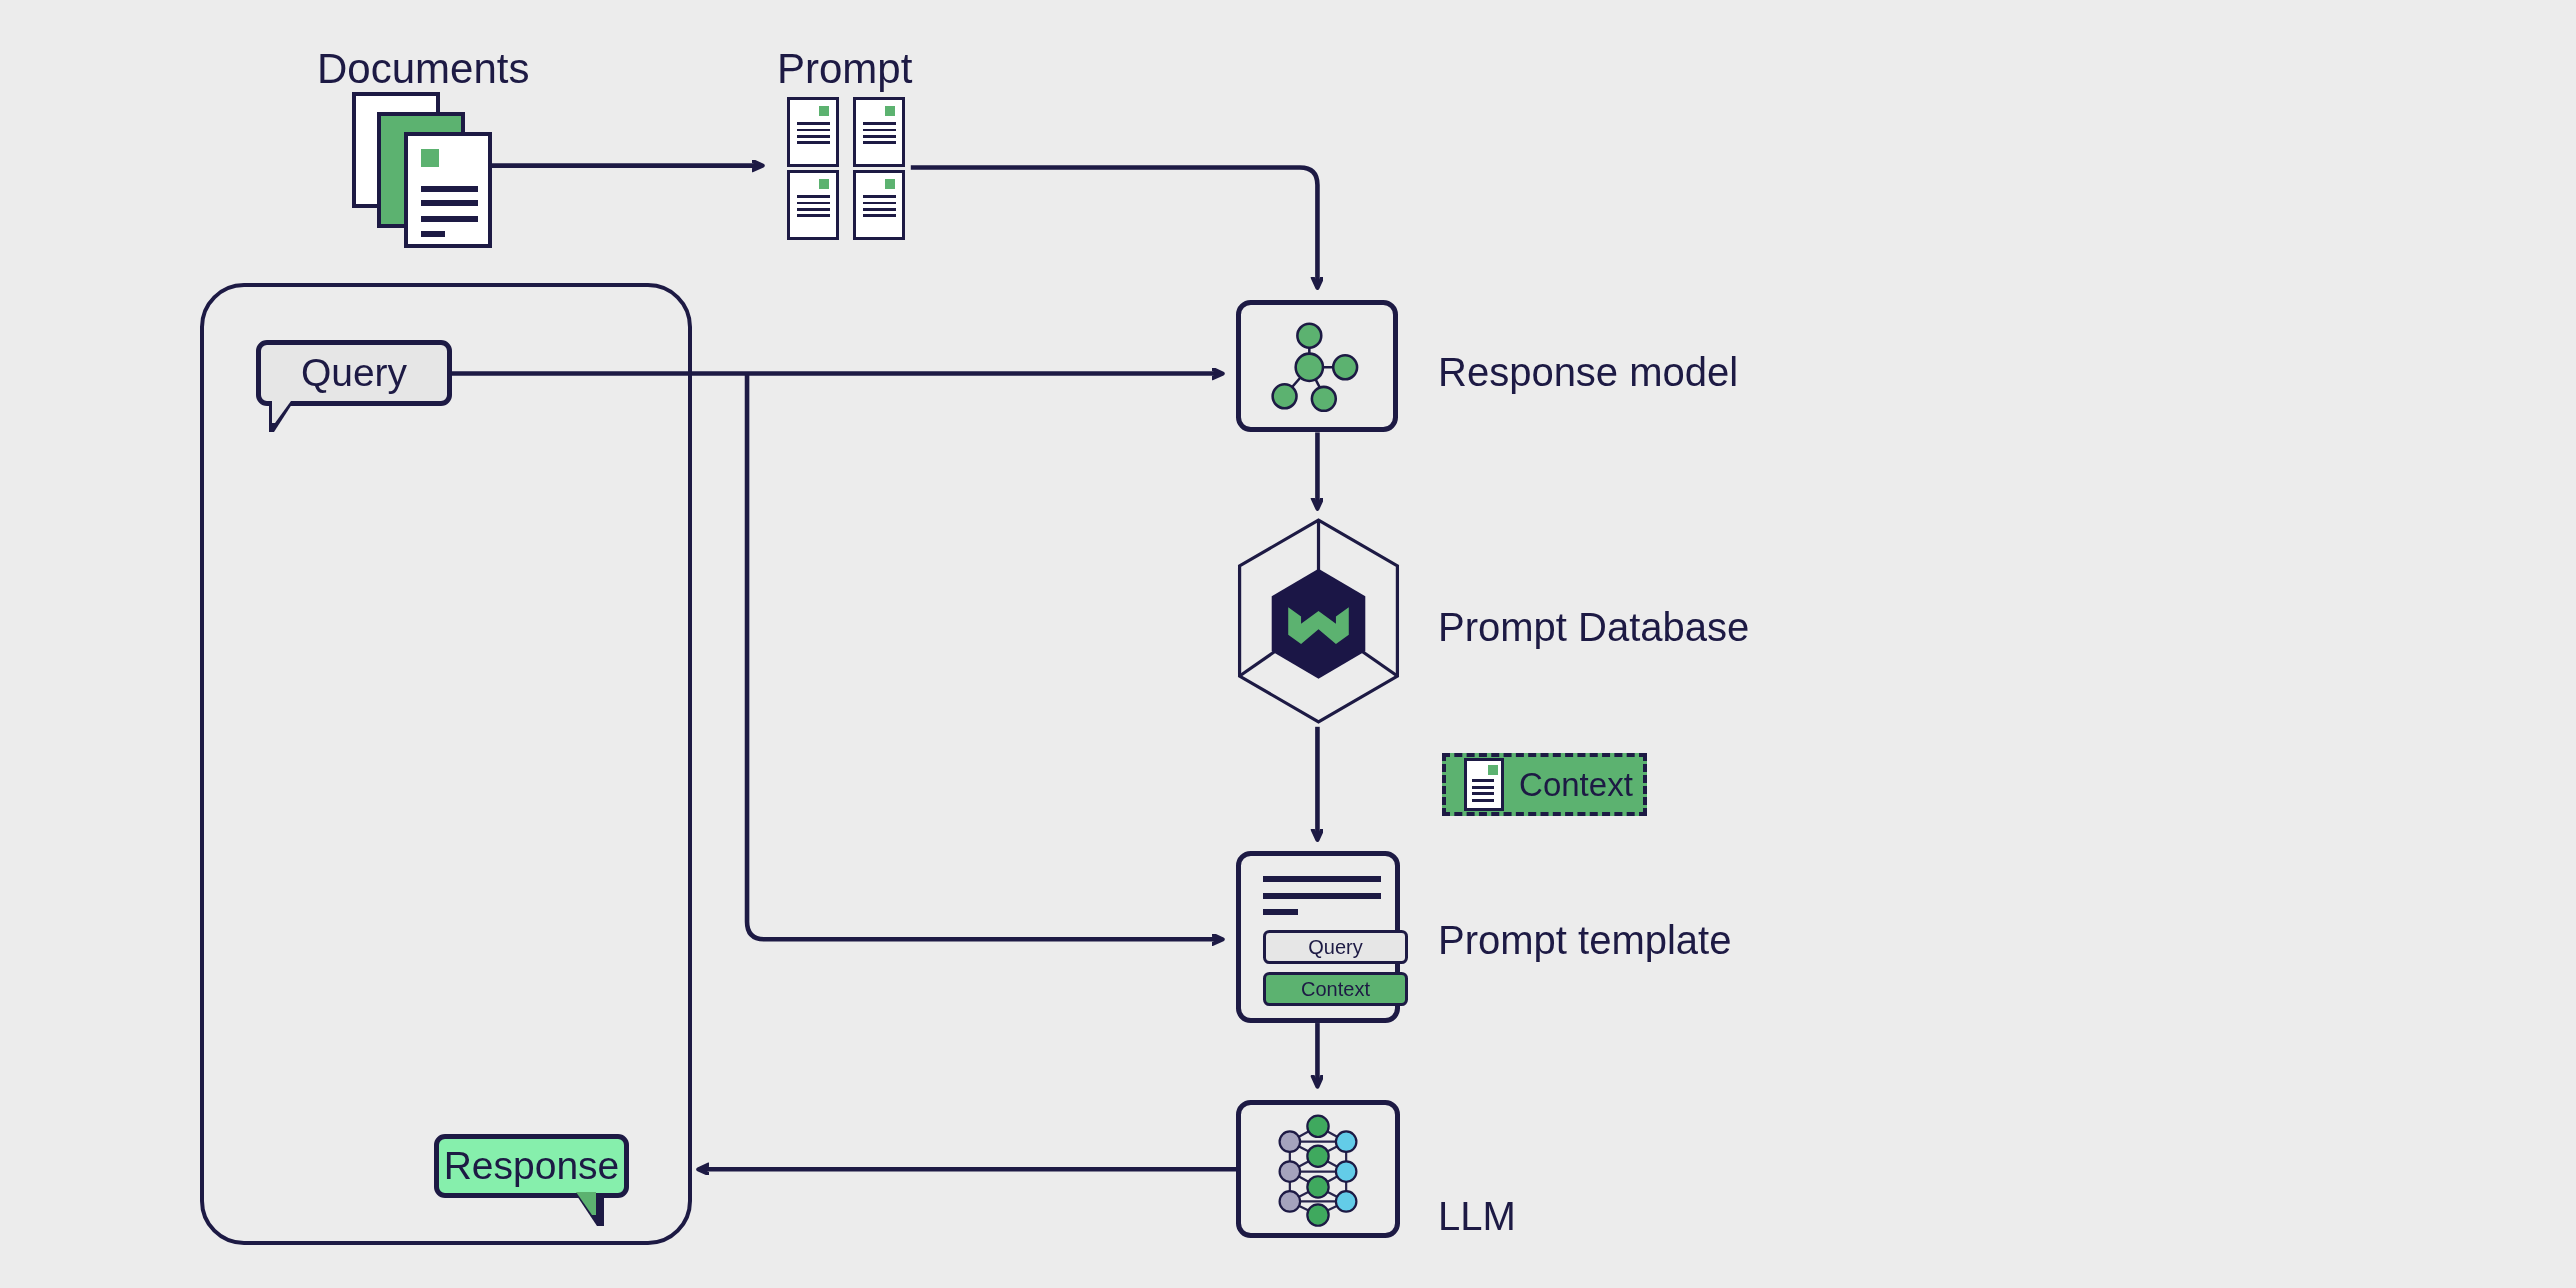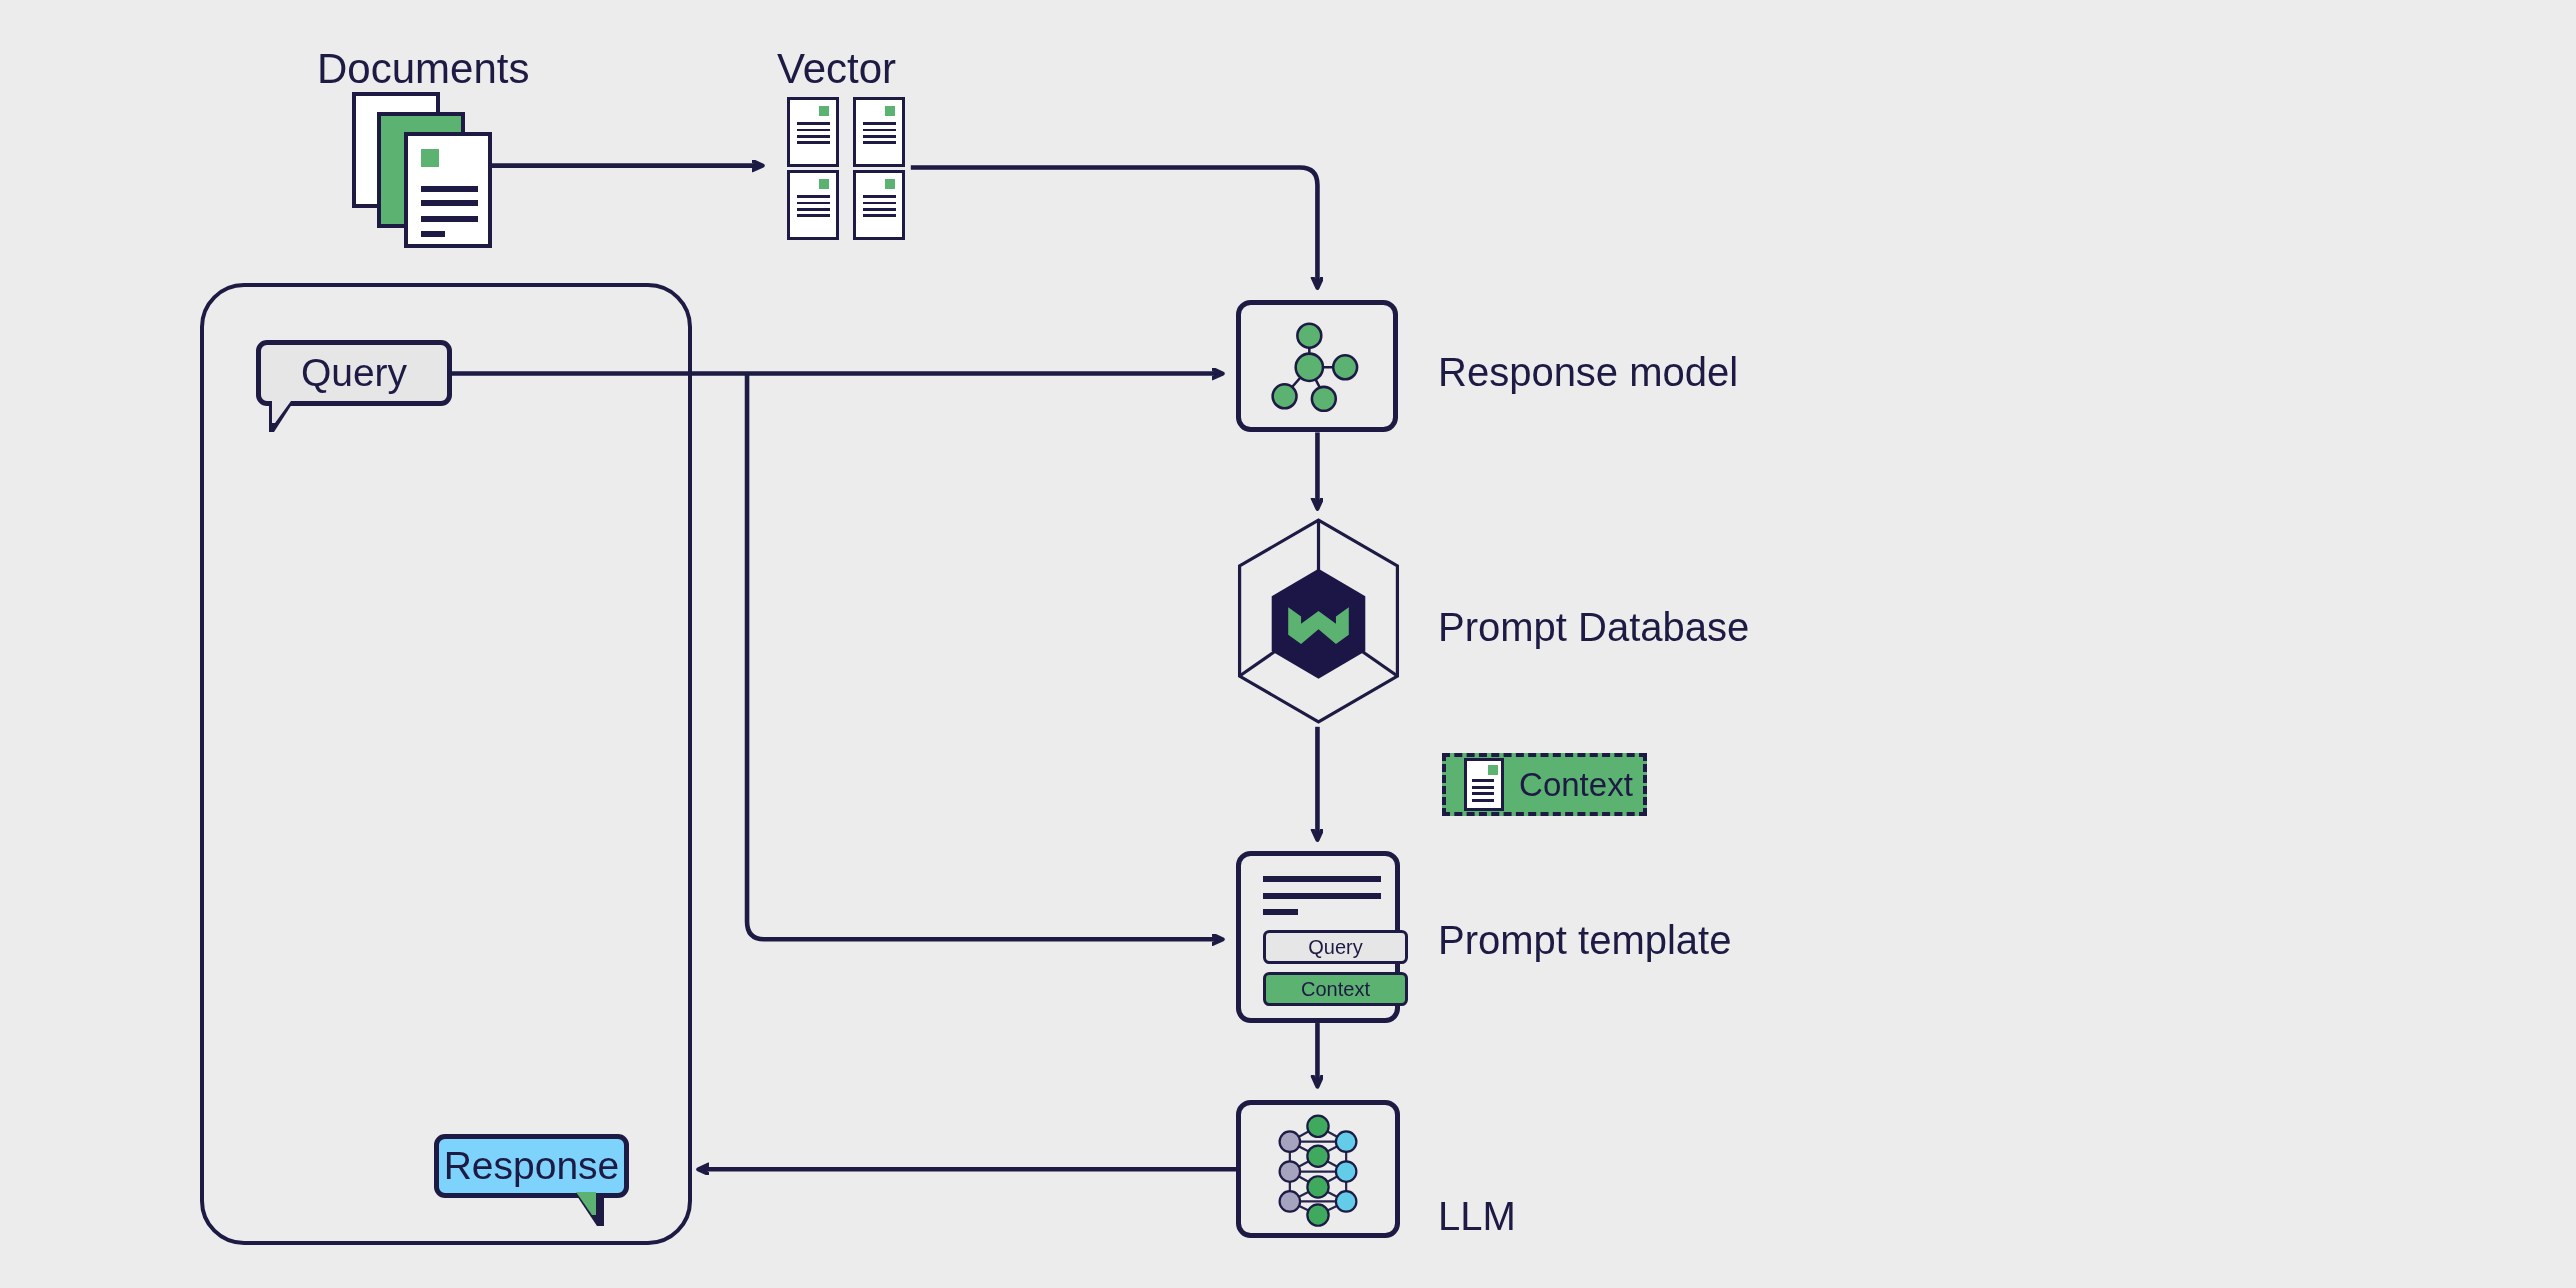--- a/index.html
+++ b/index.html
@@ -59,21 +59,21 @@
     box-sizing:border-box;
     display:flex;align-items:center;justify-content:center;
     color:#1d1a44;font-size:39px;
   }
   #query-bubble{left:256px;top:340px;width:196px;height:66px;background:#e6e6e6;}
   #query-tail{position:absolute;left:269px;top:401px;width:0;height:0;
     border-left:5.5px solid #1d1a44;border-right:20px solid transparent;border-top:31px solid #1d1a44;}
   #query-tail-in{position:absolute;left:272px;top:401px;width:0;height:0;
     border-left:3.7px solid #e6e6e6;border-right:16.6px solid transparent;border-top:22px solid #e6e6e6;}
 
-  #response-bubble{left:434px;top:1134px;width:195px;height:64px;background:#7dd3fc;}
+  #response-bubble{left:434px;top:1134px;width:195px;height:64px;background:#86efac;}
   #response-tail{position:absolute;left:575px;top:1193px;width:0;height:0;
     border-right:7.4px solid #1d1a44;border-left:22px solid transparent;border-top:33px solid #1d1a44;}
   #response-tail-in{position:absolute;left:576px;top:1192px;width:0;height:0;
     border-right:4.6px solid #5cb270;border-left:16.6px solid transparent;border-top:23px solid #5cb270;}
 
   
   #user-container{
     position:absolute;left:200px;top:283px;width:492px;height:962px;
     border:4.6px solid #1d1a44;border-radius:44px;box-sizing:border-box;background:transparent;
   }
@@ -123,21 +123,21 @@
 
       <path d="M 1432,1112 L 1432,1180" marker-end="url(#arrow)"></path>
 
       <path d="M 1344,1271 L 760,1271" marker-end="url(#arrow)"></path>
     </g>
   </svg>
 
   <div id="user-container"></div>
 
   <div class="title" style="left:317px;top:48px;">Documents</div>
-  <div class="title" style="left:777px;top:48px;">Vector</div>
+  <div class="title" style="left:777px;top:48px;">Prompt</div>
 
   <div id="documents">
     <div class="doc" id="doc-back"></div>
     <div class="doc" id="doc-mid"></div>
     <div class="doc" id="doc-front">
       <div class="doc-sq" style="left:13px;top:13px;width:18.4px;height:18.4px;"></div>
       <div class="doc-ln" style="left:13px;top:50px;width:57px;height:5.5px;"></div>
       <div class="doc-ln" style="left:13px;top:64px;width:57px;height:5.5px;"></div>
       <div class="doc-ln" style="left:13px;top:80px;width:57px;height:5.5px;"></div>
       <div class="doc-ln" style="left:13px;top:95px;width:24px;height:5.5px;"></div>

